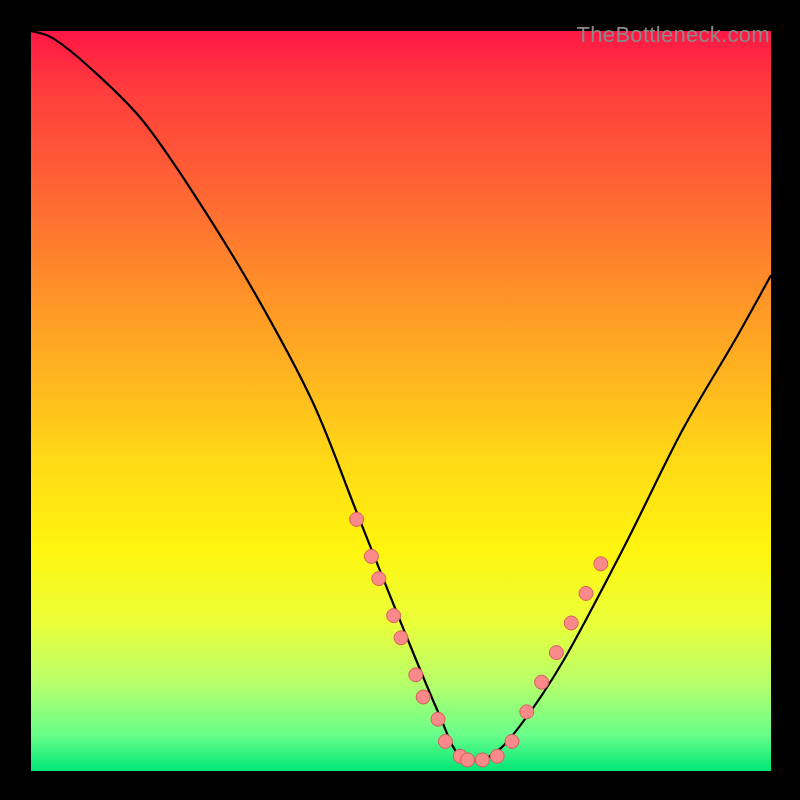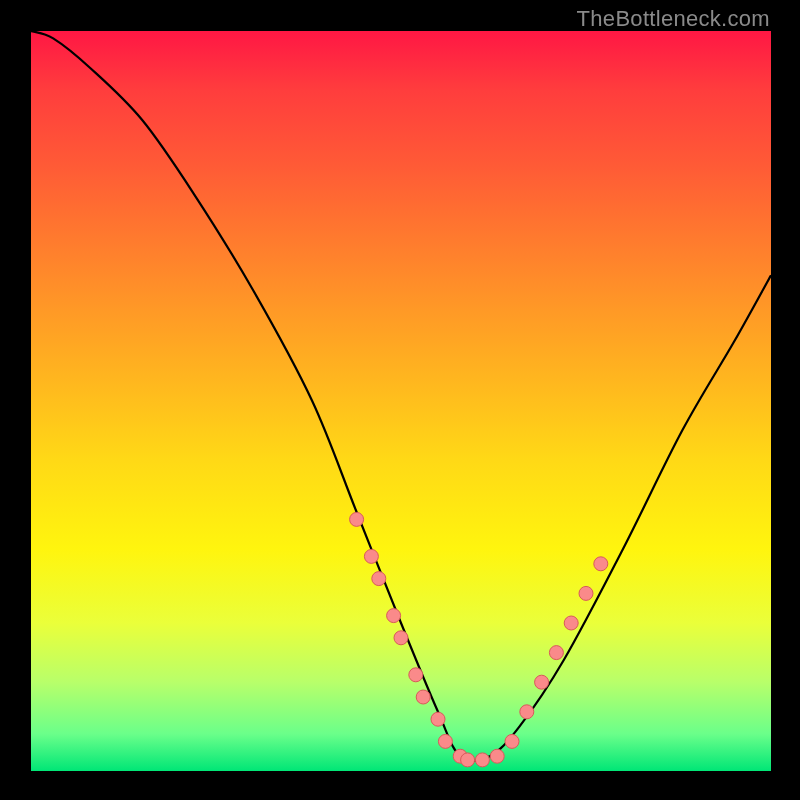--- a/index.html
+++ b/index.html
@@ -13,21 +13,21 @@
       #ff9a26 38%,
       #ffb91e 48%,
       #ffd916 58%,
       #fff50e 70%,
       #eaff3a 80%,
       #b8ff6a 88%,
       #6aff8a 95%,
       #00e676 100%
     ); }
   .curve { position: absolute; left: 0; top: 0; width: 740px; height: 740px; pointer-events: none; }
-  .watermark { position: absolute; right: 30px; top: 6px; color: #8a8a8a; font-size: 22px; font-weight: 500; letter-spacing: 0.3px; text-align: center; }
+  .watermark { position: absolute; right: 30px; top: 22px; color: #8a8a8a; font-size: 22px; font-weight: 500; letter-spacing: 0.3px; text-align: center; }
 </style>
 </head>
 <body>
 
 <div class="plot-area">
   <div class="gradient-bg"></div>
   <svg class="curve" viewBox="0 0 740 740">
     <path id="curve-path" fill="none" stroke="#000" stroke-width="2.2" d="M 0 0 C 3.6999999999999997 1.2333333333333296, 12.333333333333332 1.2333333333333103, 22.2 7.399999999999977 C 32.06666666666666 13.566666666666645, 44.400000000000006 23.433333333333337, 59.2 37 C 74 50.56666666666666, 93.73333333333333 67.8333333333333, 111 88.79999999999995 C 128.26666666666668 109.76666666666661, 144.3 134.43333333333328, 162.8 162.79999999999995 C 181.3 191.16666666666663, 202.26666666666668 224.46666666666667, 222 259 C 241.73333333333332 293.53333333333336, 263.93333333333334 333, 281.2 370 C 298.46666666666664 407, 310.8 444, 325.6 481 C 340.40000000000003 518, 356.43333333333334 558.7, 370 592 C 383.56666666666666 625.3, 397.1333333333334 658.5999999999999, 407.00000000000006 680.8 C 416.86666666666673 703, 420.56666666666666 717.8000000000001, 429.2 725.2 C 437.8333333333333 732.6, 448.93333333333334 730.1333333333334, 458.8 725.2 C 468.6666666666667 720.2666666666667, 476.0666666666667 711.6333333333333, 488.40000000000003 695.6 C 500.73333333333335 679.5666666666667, 515.5333333333333 658.6, 532.8 629 C 550.0666666666666 599.4, 572.2666666666667 556.2333333333333, 592 518 C 611.7333333333333 479.76666666666665, 632.7 434.1333333333333, 651.2 399.59999999999997 C 669.7 365.0666666666666, 688.2 336.7, 703 310.8 C 717.8 284.90000000000003, 733.8333333333334 255.29999999999998, 740 244.2"></path>
     <g id="markers">
         <circle cx="325.6" cy="488.4" r="7" fill="#fa8a8a" stroke="#d85a5a" stroke-width="1"></circle>

